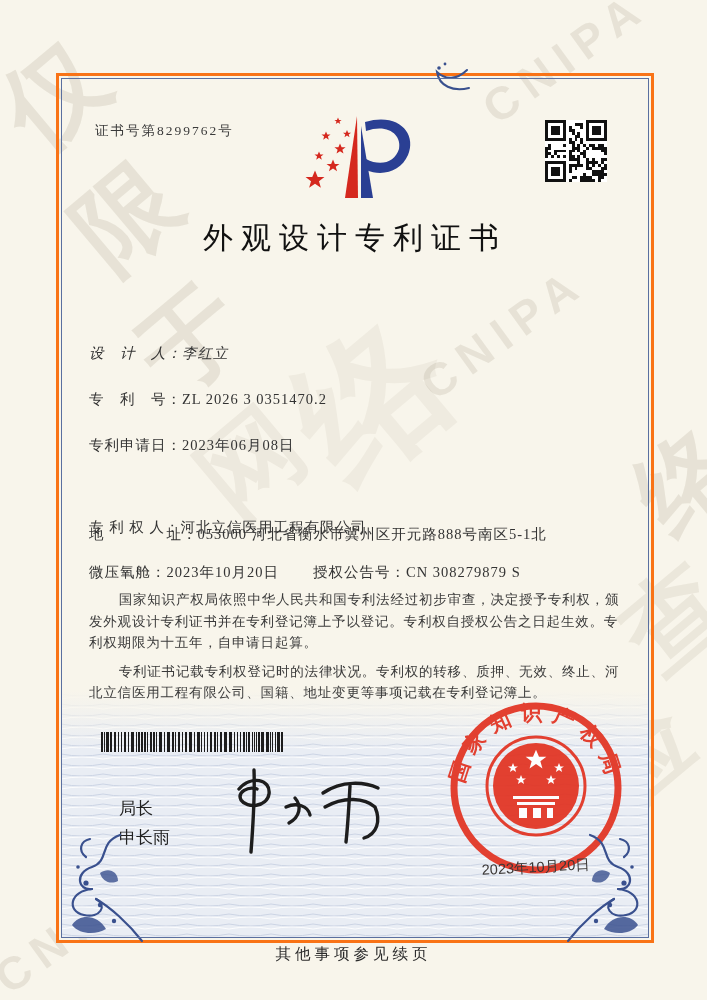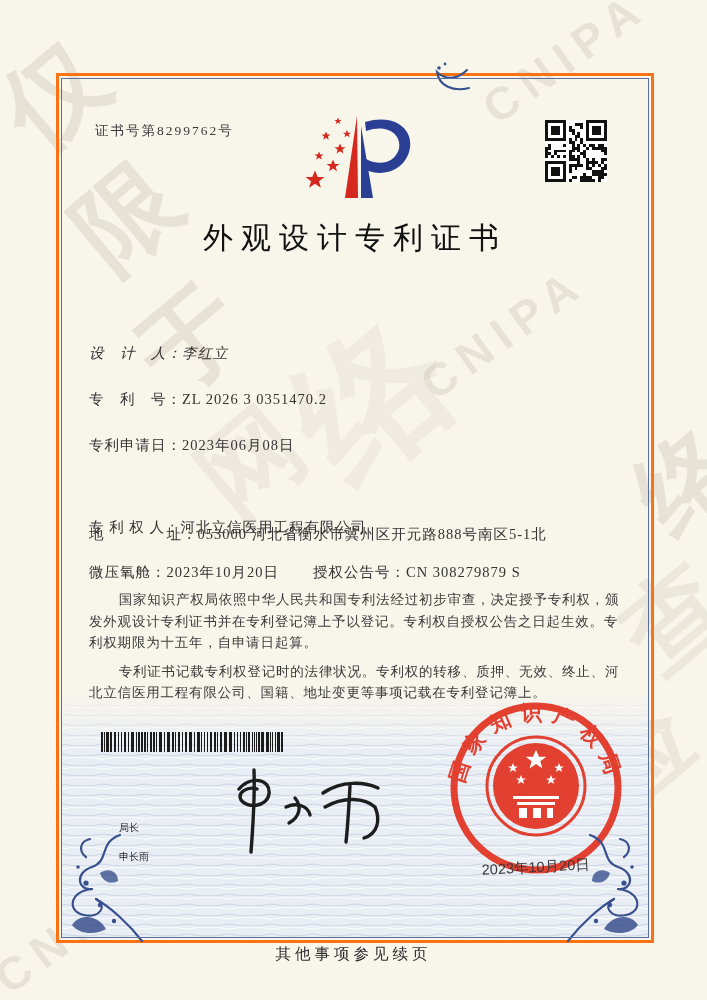--- a/index.html
+++ b/index.html
@@ -37,21 +37,21 @@
   .r4{top:406px;margin-top:36px;} .r5{top:449px;} .r6{top:487px;}
   .fcol2{margin-left:34px;}
   
   .paras{left:30px;top:513px;width:534px;font-size:13.5px;line-height:21.5px;color:#3a3a3a;}
   .paras p{margin:0 0 7px;text-indent:2.2em;letter-spacing:0.8px;}
   
   .barcode{left:42px;top:656px;width:190px;height:20px;display:flex;align-items:stretch;}
   .barcode i{display:block;background:#1c1c1c;}
   
   .officer{left:60px;top:718px;font-family:"Liberation Sans","DejaVu Sans",sans-serif;
-           font-size:10px;line-height:29px;color:#222;margin-top:19px;}
+           font-size:17px;line-height:29px;color:#222;}
   .signature{left:132px;top:686px;width:210px;height:100px;}
   
   .seal{left:386px;top:624px;width:182px;height:184px;z-index:3;}
   
   .page-info{left:0;right:0;top:828px;text-align:center;font-size:12.5px;letter-spacing:1px;color:#3a3a3a;}
   .cont-note{position:absolute;left:0;right:0;top:944px;z-index:2;text-align:center;
              font-size:15.5px;letter-spacing:4px;color:#2b2b2b;}
 </style>
 </head>
 <body>

